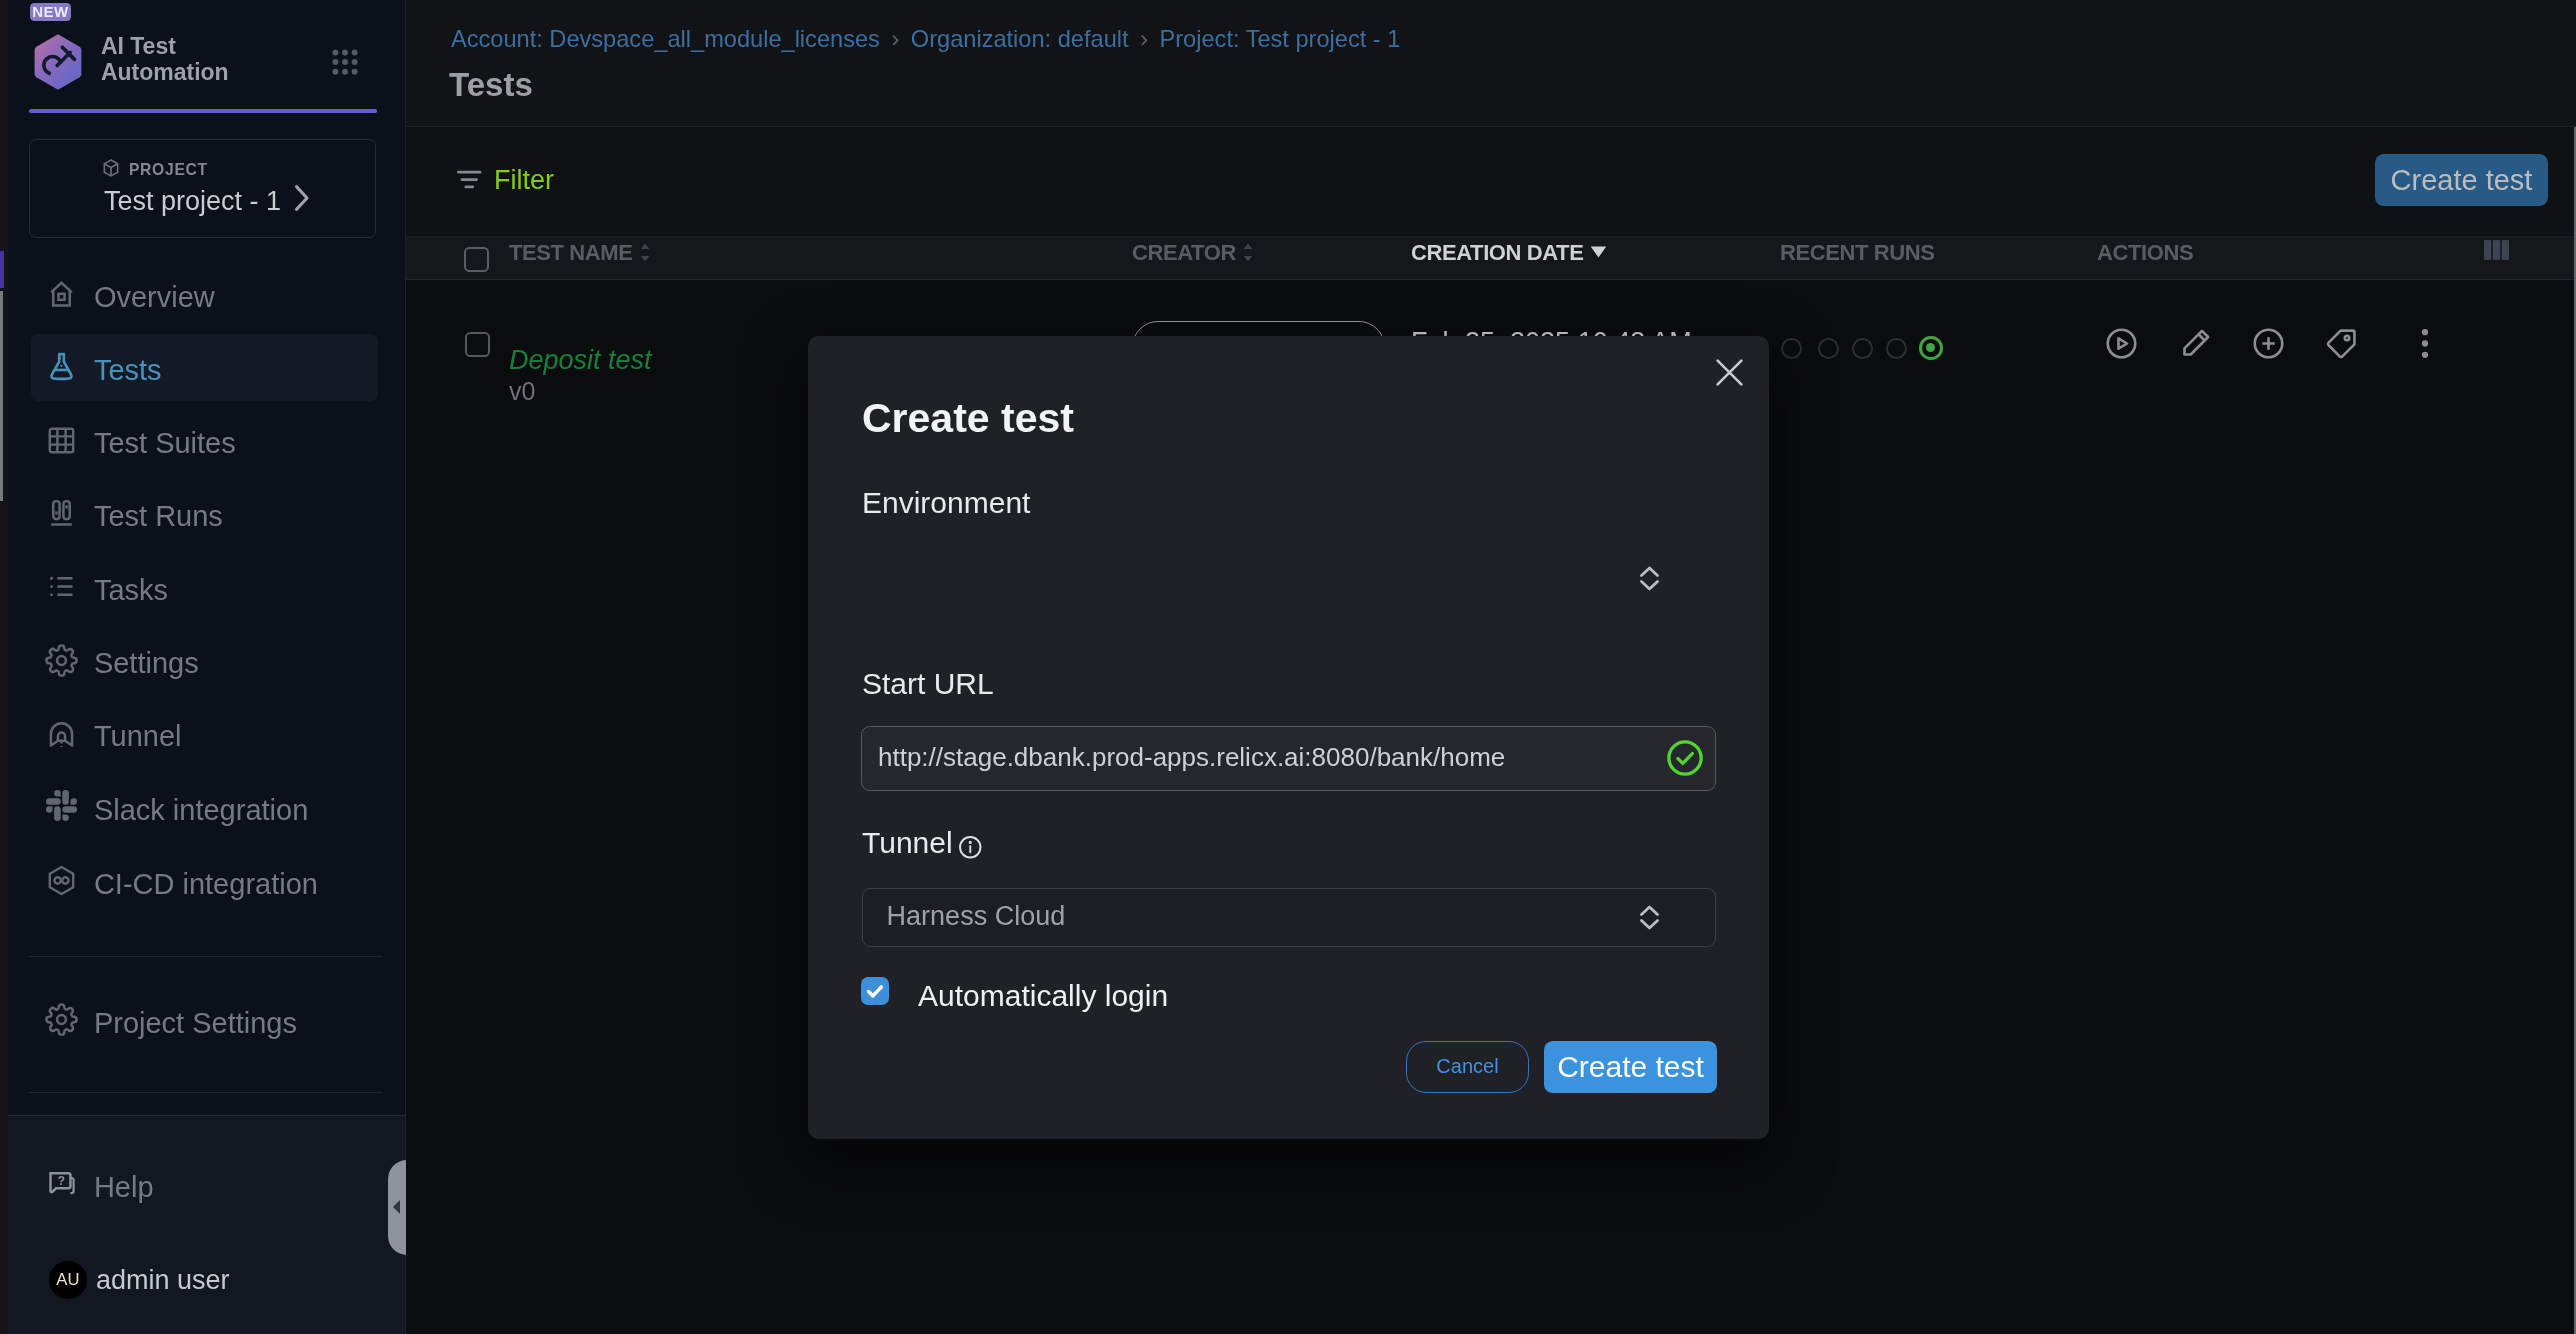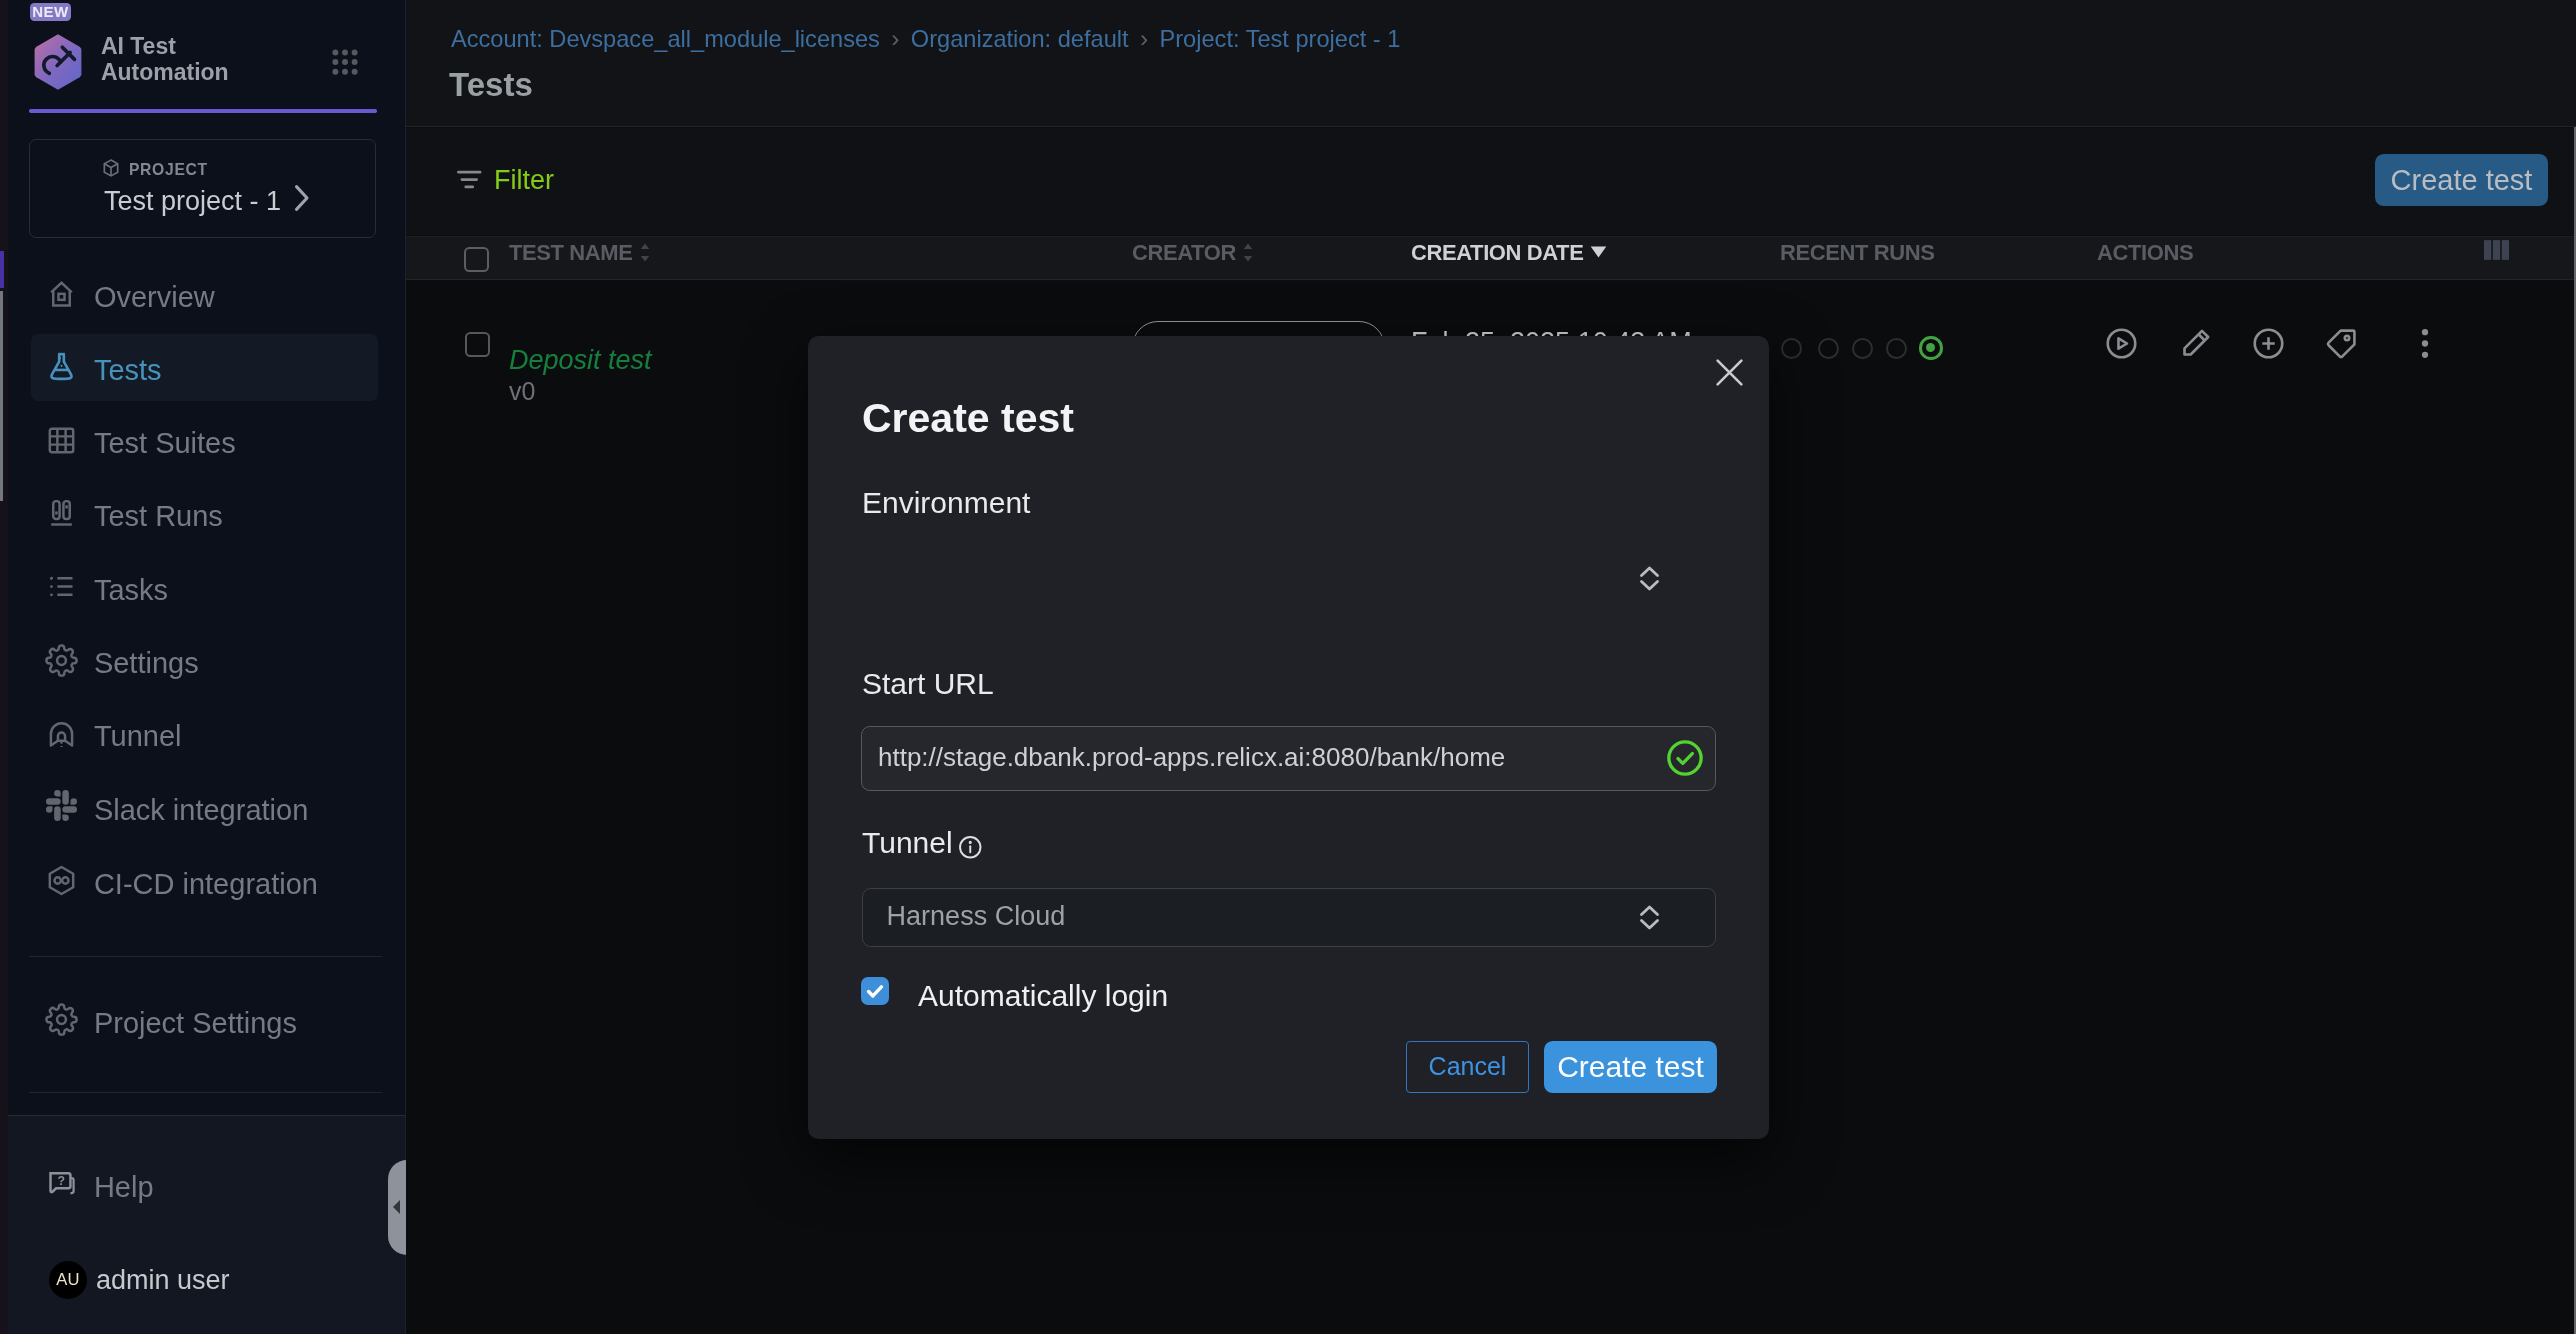--- a/index.html
+++ b/index.html
@@ -79,22 +79,22 @@
      box-shadow:0 21px 61px rgba(0,0,0,0.65); }
   .m { position:absolute; }
   #mtitle { left:54px; top:59px; font-size:41px; font-weight:bold; color:#f2f3f4; }
   .mlabel { position:absolute; left:54px; font-size:30px; color:#e9eaec; }
   .mselect { position:absolute; left:54px; width:854px; height:59px; background:#1b1e23;
      border:1.7px solid #3c4046; border-radius:8.7px; font-size:27px; color:#9ea1a6; line-height:55px; padding-left:23.6px;}
   #murl { left:53px; top:390px; width:855px; height:65px; background:#25272c; border:1.7px solid #56595f;
      border-radius:8.7px; font-size:26px; color:#ced0d3; line-height:61px; padding-left:16px; }
   #mcheckbox { left:53px; top:641px; width:28px; height:28px; background:#3e8fd9; border-radius:7px; }
   #mchecklabel { left:110px; top:643px; font-size:30px; color:#eff0f2; }
-  #btncancel { left:598px; top:705px; width:123px; height:52px; border:1.7px solid #3176be; border-radius:4px;
-     color:#3f93e3; font-size:25px; text-align:center; line-height:49px; }
+  #btncancel { left:598px; top:705px; width:123px; height:52px; border:1.7px solid #3176be; border-radius:20px;
+     color:#3f93e3; font-size:20px; text-align:center; line-height:49px; }
   #btncreate { left:736px; top:705px; width:173px; height:52px; background:#3b93dd; border-radius:8.7px;
      color:#fdfdfe; font-size:30px; text-align:center; line-height:52px; }
 </style>
 </head>
 <body>
 <div id="page">
   <div id="edge" class="abs">
       <div class="pline"></div>
       <div class="gline"></div>
     </div>

